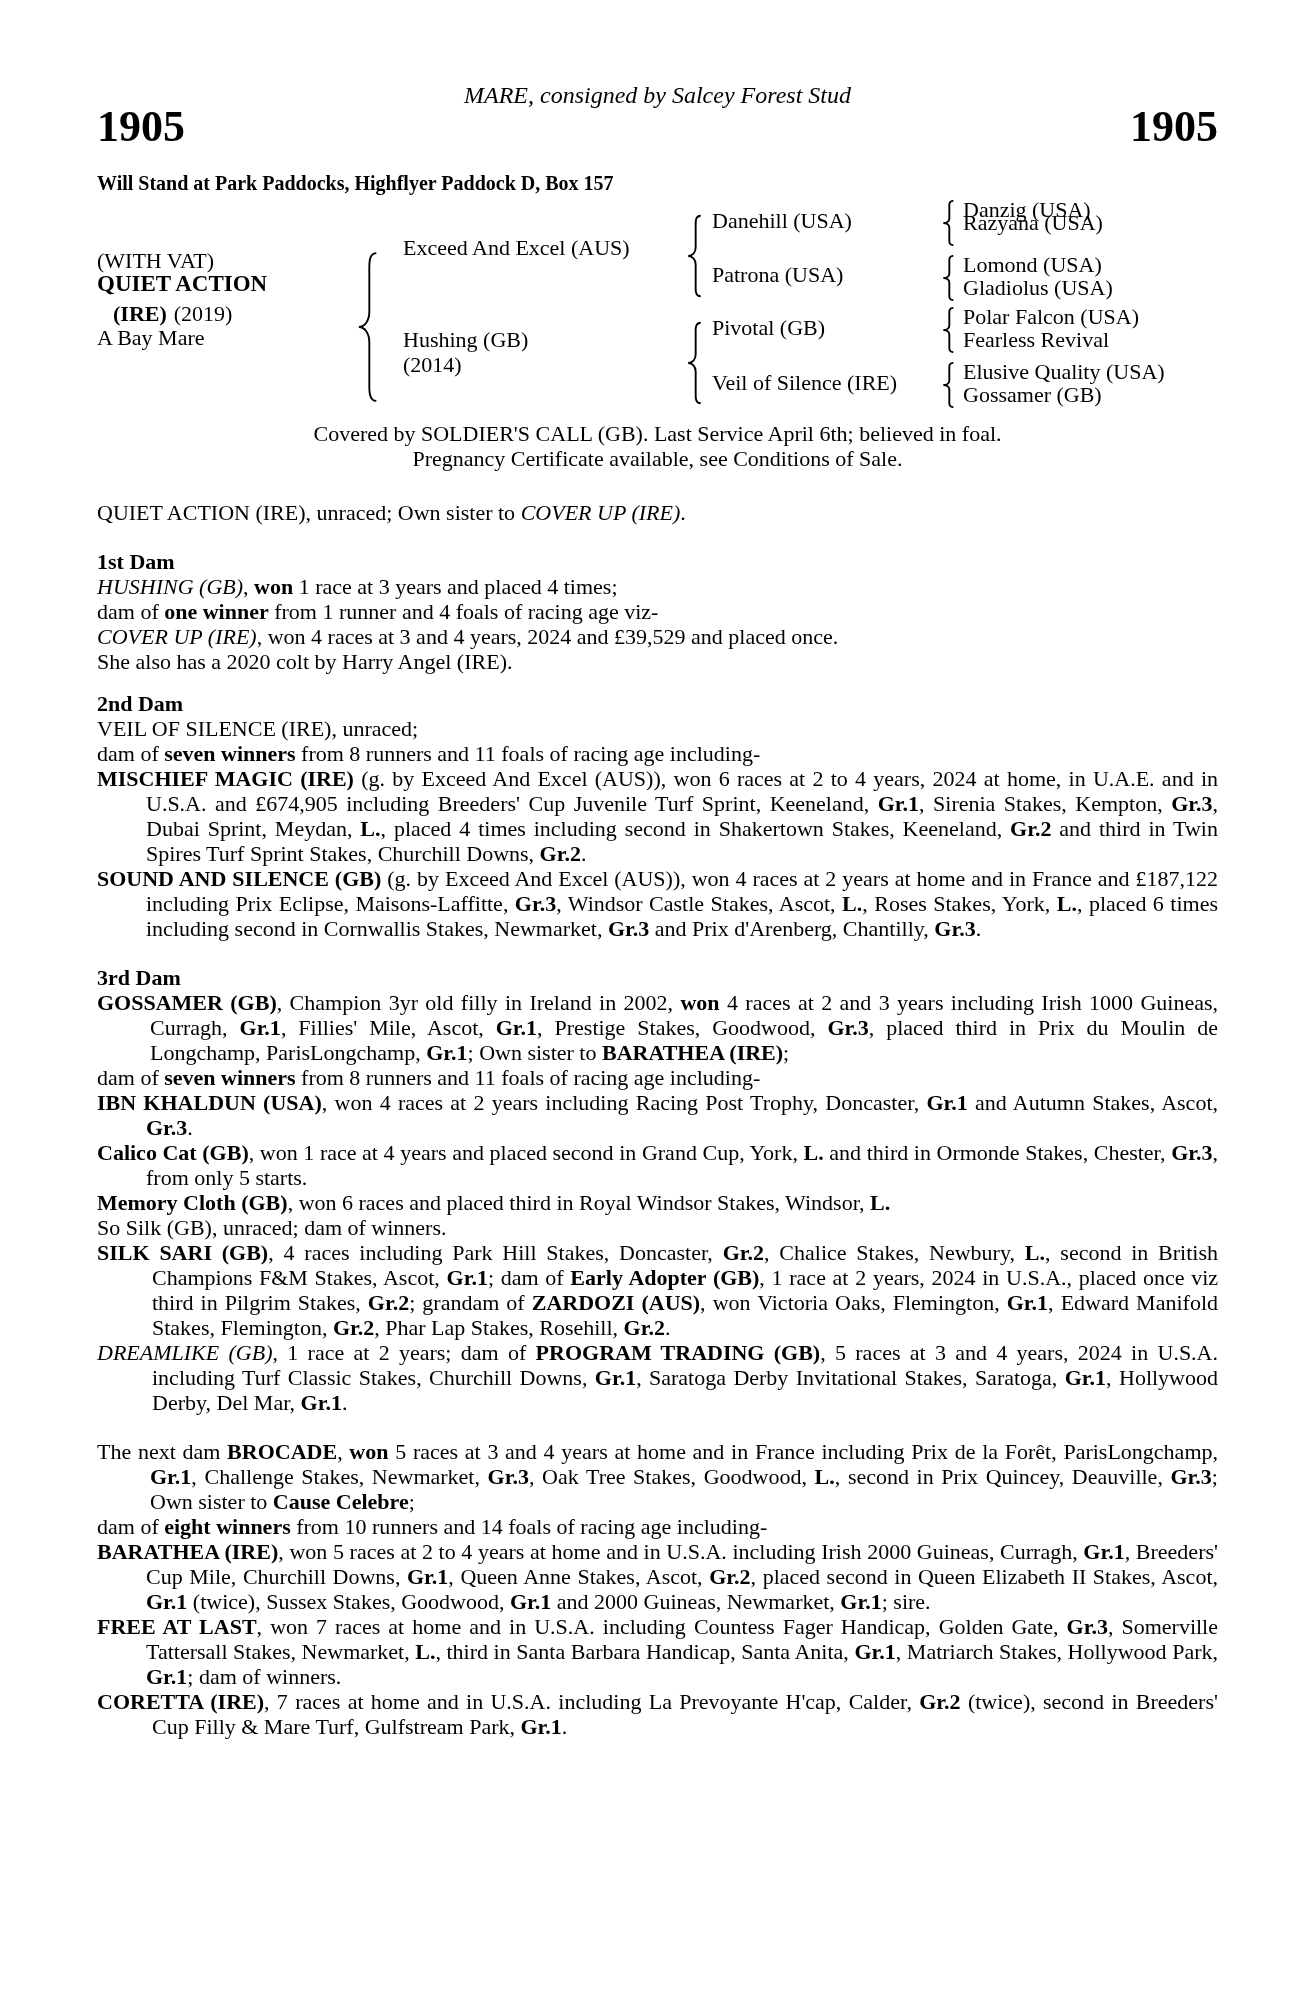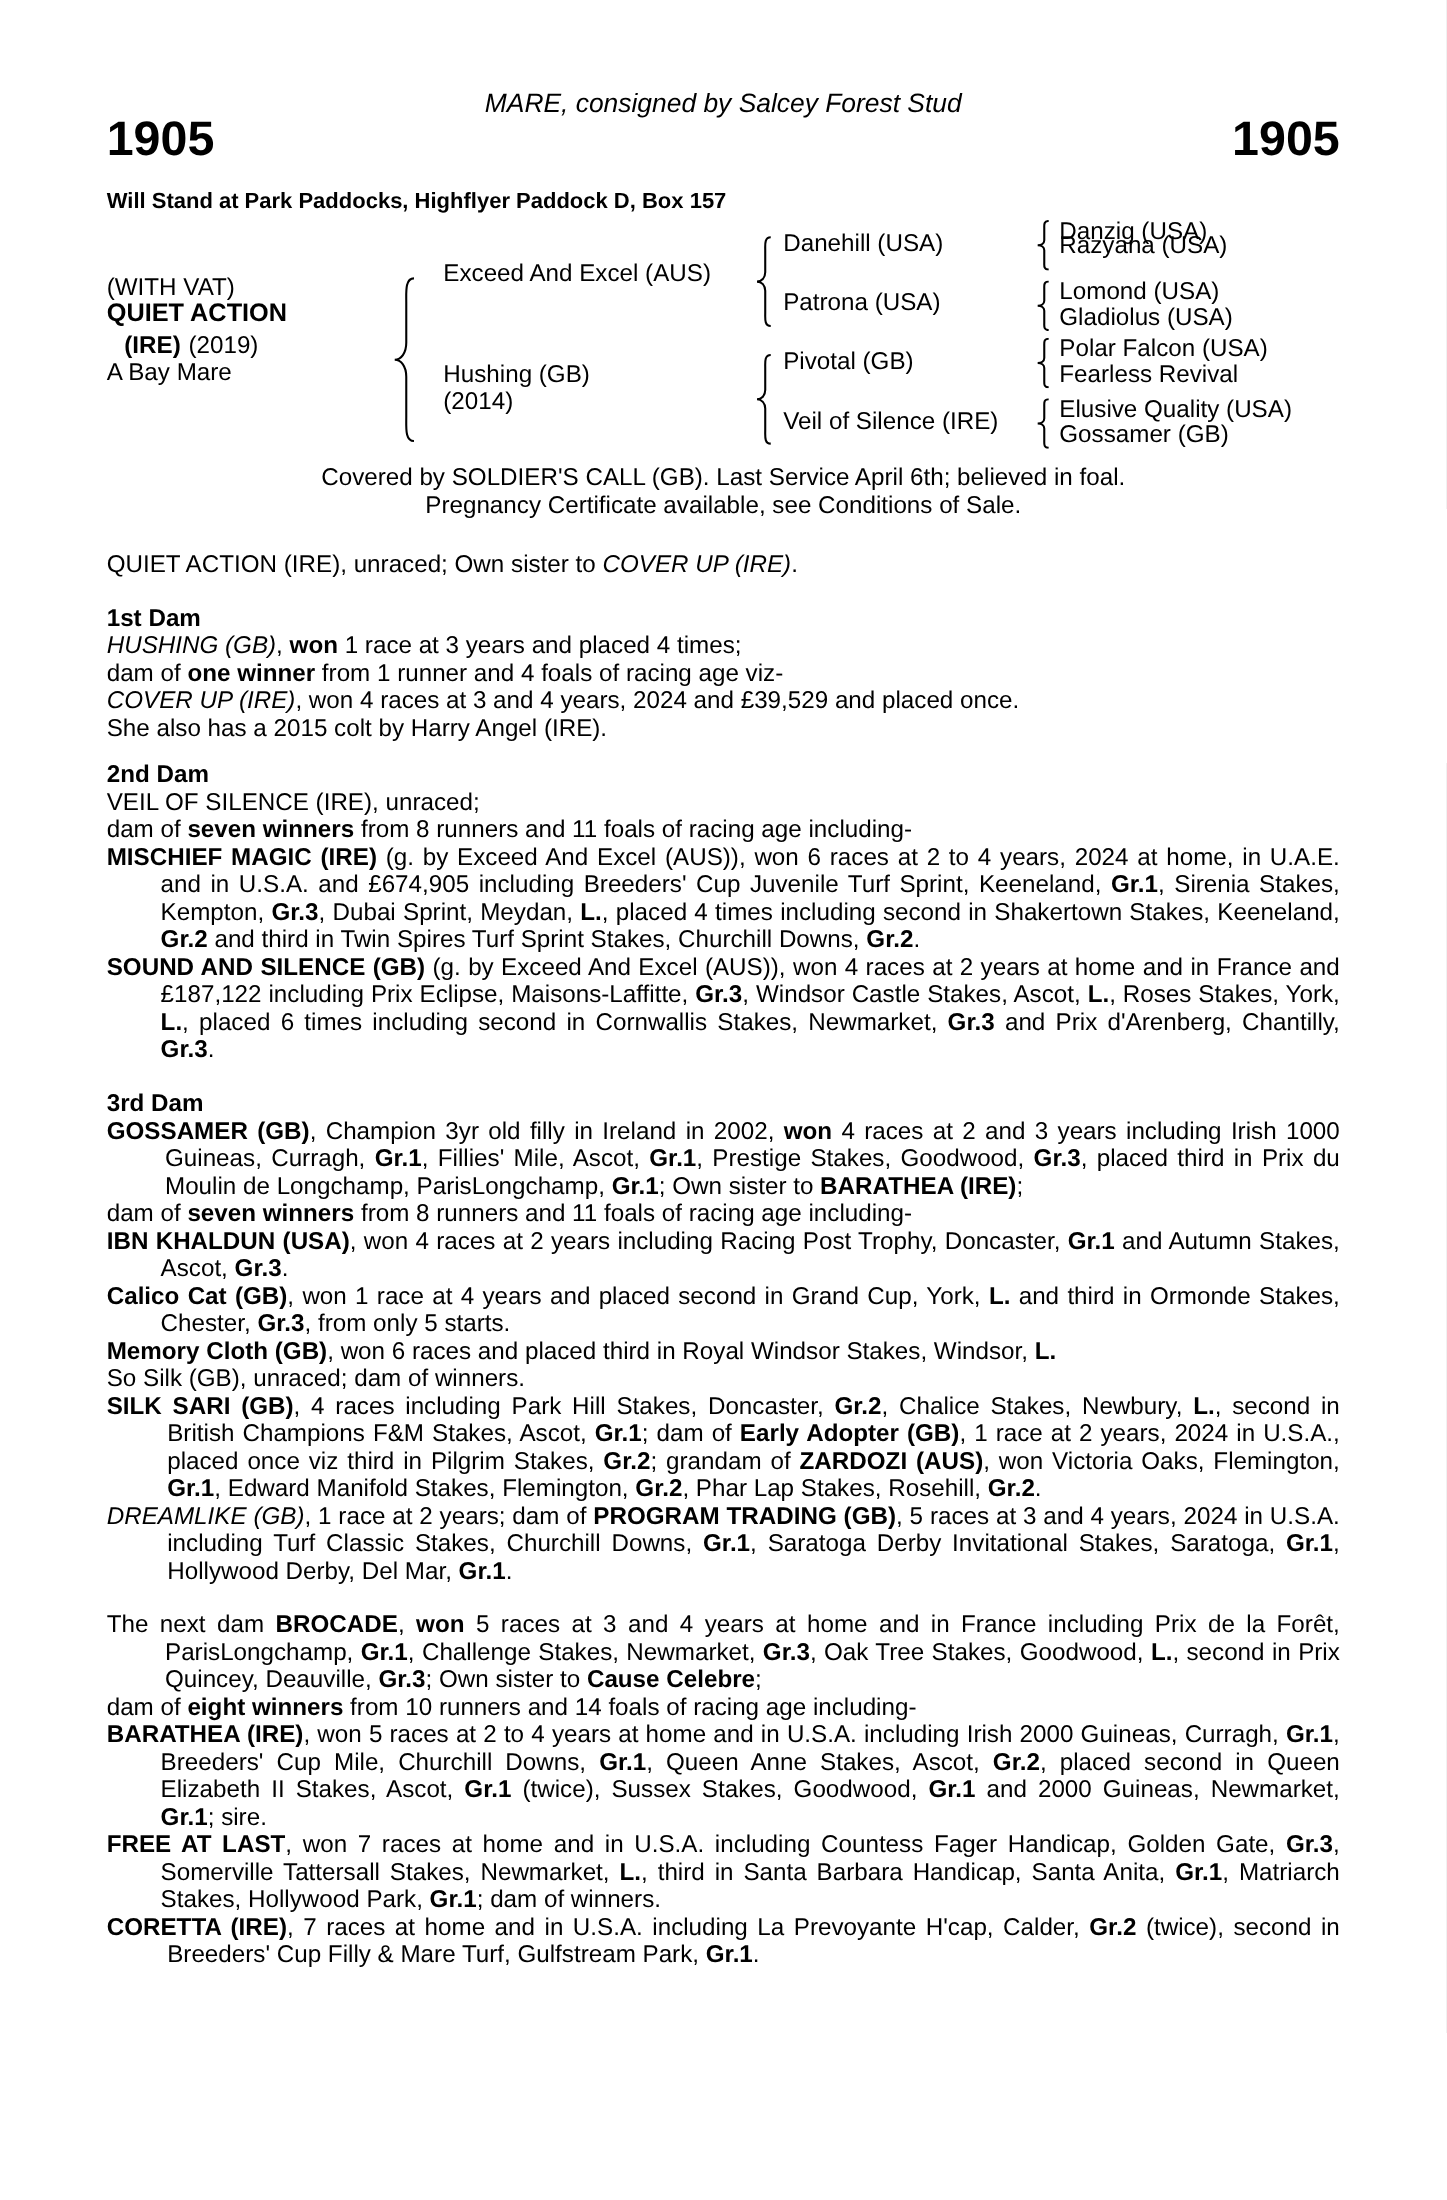--- a/index.html
+++ b/index.html
@@ -1,21 +1,21 @@
 <!DOCTYPE html>
 <html><head>
 <meta charset="utf-8">
 <style>
   html,body{margin:0;padding:0;background:#e8e8e8;}
   .page{
     position:relative;
     width:1315px;height:2000px;
     background:#ffffff;
     color:#000;
-    font-family:Liberation Sans, sans-serif;
+    font-family:Liberation Serif, serif;
     font-size:22px;line-height:25px;
     overflow:hidden;
     margin:0 auto;
   }
   .abs{position:absolute;}
   .consignor{left:97px;top:82px;width:1121px;text-align:center;font-style:italic;font-size:24px;line-height:26px;}
   .lotrow{left:97px;top:104px;width:1121px;display:flex;justify-content:space-between;font-weight:bold;font-size:44px;line-height:46px;}
   .standline{left:97px;top:170px;font-weight:bold;font-size:20px;line-height:27px;}
   .ped{font-size:22px;line-height:24px;white-space:nowrap;}
   .bold{font-weight:bold;}
@@ -101,21 +101,21 @@
   <div class="abs covered" style="top:421px;">Covered by SOLDIER'S CALL (GB). Last Service April 6th; believed in foal.</div>
   <div class="abs covered" style="top:446px;">Pregnancy Certificate available, see Conditions of Sale.</div>
 
   <div class="abs bodycol">
     <p><span>QUIET ACTION (IRE), unraced; Own sister to </span><span class="i">COVER UP (IRE)</span><span>.</span></p>
 
     <h3 class="dam-head">1st Dam</h3>
     <p><span class="i">HUSHING (GB)</span><span>, </span><span class="b">won</span><span> 1 race at 3 years and placed 4 times;</span></p>
     <p><span>dam of </span><span class="b">one winner</span><span> from 1 runner and 4 foals of racing age viz-</span></p>
     <p class="l1"><span class="i">COVER UP (IRE)</span><span>, won 4 races at 3 and 4 years, 2024 and £39,529 and placed once.</span></p>
-    <p><span>She also has a 2015 colt by Harry Angel (IRE).</span></p>
+    <p><span>She also has a 2020 colt by Harry Angel (IRE).</span></p>
 
     <h3 class="dam-head mt17">2nd Dam</h3>
     <p><span>VEIL OF SILENCE (IRE), unraced;</span></p>
     <p><span>dam of </span><span class="b">seven winners</span><span> from 8 runners and 11 foals of racing age including-</span></p>
     <p class="l1 j"><span class="b">MISCHIEF MAGIC (IRE)</span><span> (g. by Exceed And Excel (AUS)), won 6 races at 2 to 4 years, 2024 at home, in U.A.E. and in U.S.A. and £674,905 including Breeders' Cup Juvenile Turf Sprint, Keeneland, </span><span class="b">Gr.1</span><span>, Sirenia Stakes, Kempton, </span><span class="b">Gr.3</span><span>, Dubai Sprint, Meydan, </span><span class="b">L.</span><span>, placed 4 times including second in Shakertown Stakes, Keeneland, </span><span class="b">Gr.2</span><span> and third in Twin Spires Turf Sprint Stakes, Churchill Downs, </span><span class="b">Gr.2</span><span>.</span></p>
     <p class="l1 j"><span class="b">SOUND AND SILENCE (GB)</span><span> (g. by Exceed And Excel (AUS)), won 4 races at 2 years at home and in France and £187,122 including Prix Eclipse, Maisons-Laffitte, </span><span class="b">Gr.3</span><span>, Windsor Castle Stakes, Ascot, </span><span class="b">L.</span><span>, Roses Stakes, York, </span><span class="b">L.</span><span>, placed 6 times including second in Cornwallis Stakes, Newmarket, </span><span class="b">Gr.3</span><span> and Prix d'Arenberg, Chantilly, </span><span class="b">Gr.3</span><span>.</span></p>
 
     <h3 class="dam-head">3rd Dam</h3>
     <p class="l0h j"><span class="b">GOSSAMER (GB)</span><span>, Champion 3yr old filly in Ireland in 2002, </span><span class="b">won</span><span> 4 races at 2 and 3 years including Irish 1000 Guineas, Curragh, </span><span class="b">Gr.1</span><span>, Fillies' Mile, Ascot, </span><span class="b">Gr.1</span><span>, Prestige Stakes, Goodwood, </span><span class="b">Gr.3</span><span>, placed third in Prix du Moulin de Longchamp, ParisLongchamp, </span><span class="b">Gr.1</span><span>; Own sister to </span><span class="b">BARATHEA (IRE)</span><span>;</span></p>
     <p><span>dam of </span><span class="b">seven winners</span><span> from 8 runners and 11 foals of racing age including-</span></p>

